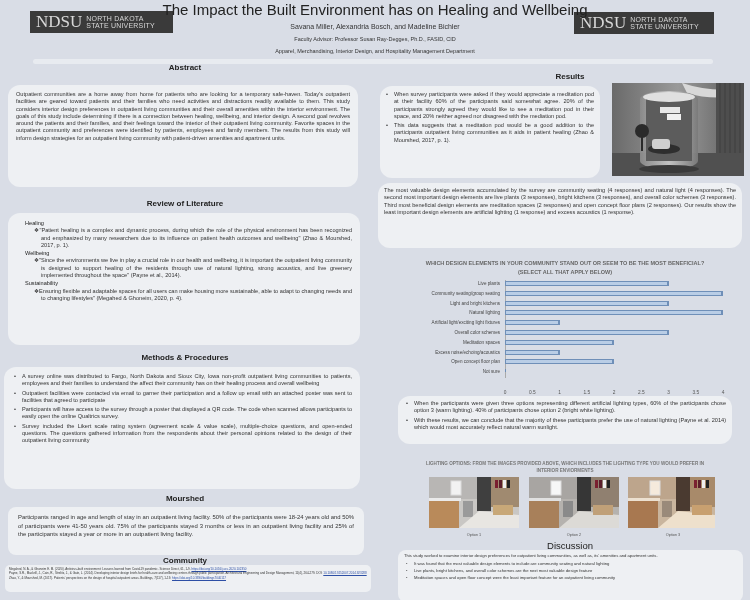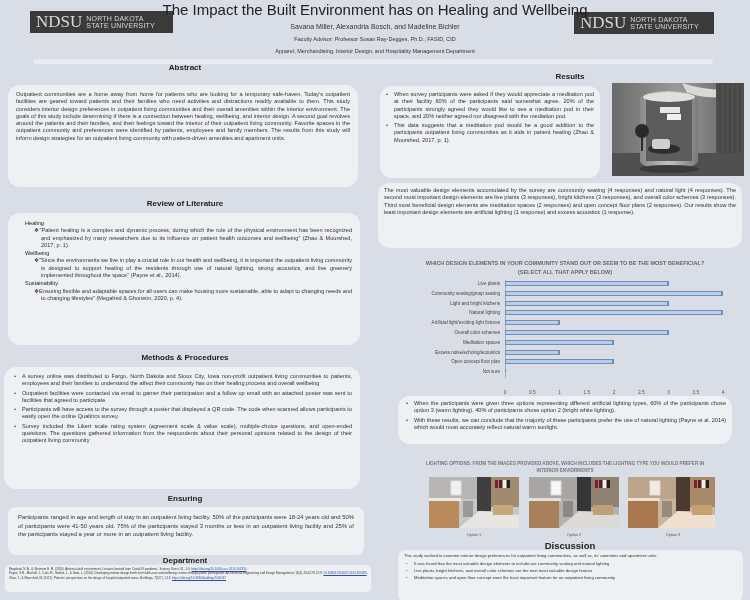--- a/index.html
+++ b/index.html
@@ -100,26 +100,26 @@
 <div class="section-title" style="left:20px; width:330px; top:353px;">Methods &amp; Procedures</div>
 <div class="panel" style="left:4px; top:367px; width:356px; height:122px; padding:6px 8px 4px 8px;">
   <ul>
     <li>A survey online was distributed to Fargo, North Dakota and Sioux City, Iowa non-profit outpatient living communities to patients, employees and their families to understand the affect their community has on their healing process and overall wellbeing</li>
     <li>Outpatient facilities were contacted via email to garner their participation and a follow up email with an attached poster was sent to facilities that agreed to participate</li>
     <li>Participants will have access to the survey through a poster that displayed a QR code. The code when scanned allows participants to easily open the online Qualtrics survey.</li>
     <li>Survey included the Likert scale rating system (agreement scale &amp; value scale), multiple-choice questions, and open-ended questions. The questions gathered information from the respondents about their personal opinions related to the design of their outpatient living community</li>
   </ul>
 </div>
 
-<div class="section-title" style="left:20px; width:330px; top:494px;">Ensuring</div>
+<div class="section-title" style="left:20px; width:330px; top:494px;">Mourshed</div>
 <div class="panel" style="left:8px; top:507px; width:356px; height:48px; padding:6px 10px; border-radius:8px;">
   <p style="font-size:5.9px; line-height:8.5px;">Participants ranged in age and length of stay in an outpatient living facility. 50% of the participants were 18-24 years old and 50% of participants were 41-50 years old. 75% of the participants stayed 3 months or less in an outpatient living facility and 25% of the participants stayed a year or more in an outpatient living facility.</p>
 </div>
 
-<div class="section-title" style="left:20px; width:330px; top:556px;">Department</div>
+<div class="section-title" style="left:20px; width:330px; top:556px;">Community</div>
 <div class="panel" style="left:5px; top:565px; width:366px; height:27px; padding:2px 4px; border-radius:5px; font-size:3px; line-height:4.3px; text-align:left;">
   <div><span>Megahed, N. A., &amp; Ghoneim E. M. (2020). Antivirus-built environment: Lessons learned from Covid-19 pandemic. Science Direct, 61, 1-9. </span><span class="cite-link">https://doi.org/10.1016/j.scs.2020.102350</span></div>
   <div><span>Payne, S.R., Mackrill, J., Cain, R., Strelitz, J., &amp; Gate, L. (2014). Developing interior design briefs for health-care and wellbeing centres through public participation. Architectural Engineering and Design Management, 11(4), 264-279. DOI: </span><span class="cite-link">10.1080/17452007.2014.923288</span></div>
   <div><span>Zhao, Y., &amp; Mourshed, M. (2017). Patients' perspectives on the design of hospital outpatient areas. Buildings, 7(117), 1-19. </span><span class="cite-link">https://doi.org/10.3390/buildings7040117</span></div>
 </div>
 
 <div class="section-title" style="left:490px; width:160px; top:72px;">Results</div>
 <div class="panel" style="left:380px; top:86px; width:220px; height:92px; padding:5px 6px 4px 4px; font-size:5.6px; line-height:7.3px;">
   <ul>
     <li>When survey participants were asked if they would appreciate a meditation pod at their facility 60% of the participants said somewhat agree. 20% of the participants strongly agreed they would like to see a meditation pod in their space, and 20% neither agreed nor disagreed with the mediation pod.</li>
@@ -284,21 +284,21 @@
       <rect x="70" y="3" width="3" height="8" fill="#5a1d2a"></rect>
       <rect x="74" y="3" width="3" height="8" fill="#eee"></rect>
       <rect x="78" y="3" width="3" height="8" fill="#222"></rect>
     <rect x="34" y="24" width="10" height="16" fill="#9a8a7a"></rect>
     <polygon points="30,51 87,51 87,38 50,34" fill="#eee0cc"></polygon>
     <rect x="64" y="28" width="20" height="10" fill="#c8a070"></rect>
   </svg>
 </div>
 <div class="light-cap" style="left:628px;">Option 3</div>
 
-<div class="section-title" style="left:490px; width:160px; top:540px; font-size:9.5px; font-weight:bold;">Discussion</div>
+<div class="section-title" style="left:490px; width:160px; top:540px; font-size:9.5px; font-weight:normal;">Discussion</div>
 <div class="panel" style="left:398px; top:550px; width:345px; height:52px; padding:3px 6px; font-size:4.2px; line-height:6px; text-align:left; border-radius:8px;">
   <p style="margin-bottom:2px;">This study worked to examine interior design preferences for outpatient living communities, as well as, its' amenities and apartment units.</p>
   <ul>
     <li style="margin-bottom:1px;">It was found that the most valuable design elements to include are community seating and natural lighting</li>
     <li style="margin-bottom:1px;">Live plants, bright kitchens, and overall color schemes are the next most valuable design feature</li>
     <li style="margin-bottom:1px;">Meditation spaces and open floor concept were the least important feature for an outpatient living community</li>
   </ul>
 </div>
 
 </body></html>

